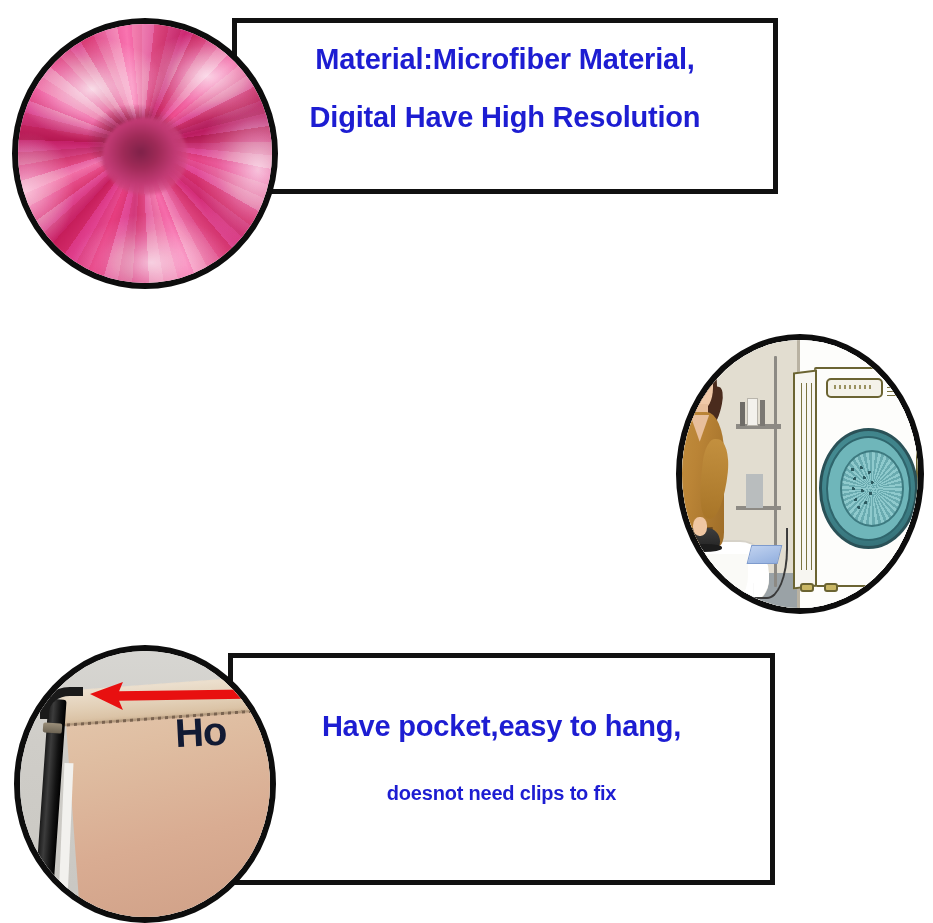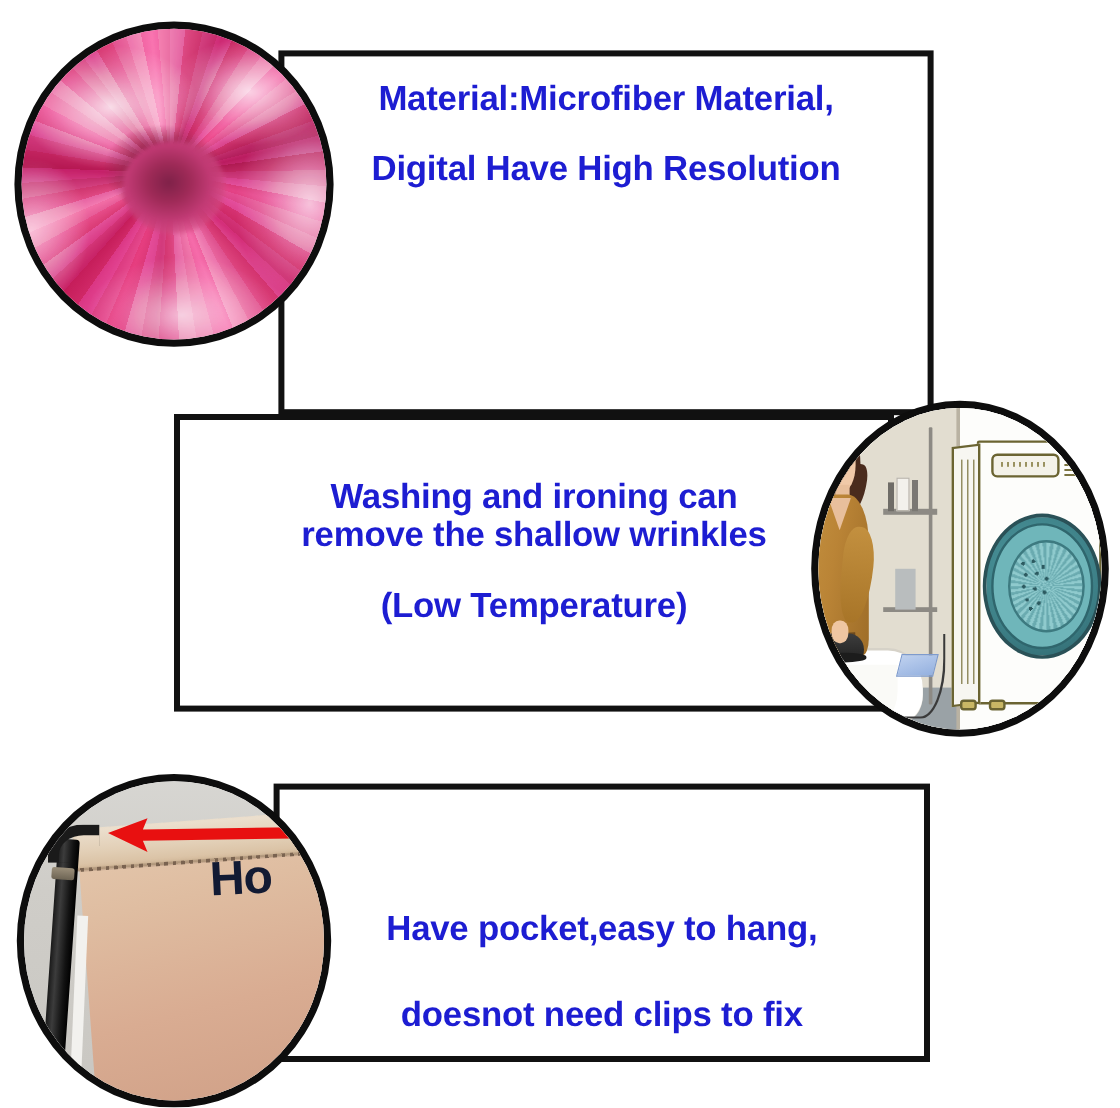--- a/index.html
+++ b/index.html
@@ -432,46 +432,38 @@
     z-index: 3;
   }
 </style>
 </head>
 <body>
 
 <div id="infographic">
 
   <div class="panel" style="left:0; top:0; width:933px; height:300px;">
 
-    <div class="textbox" style="left:232px; top:42px; width:546px; height:304px;">
+    <div class="textbox" style="left:232px; top:18px; width:546px; height:176px;">
       <div class="lines" style="top:20px;">
         <div class="tline" style="font-size:29px;">Material:Microfiber Material,</div>
         <div class="gap"></div>
         <div class="tline" style="font-size:29px;">Digital Have High Resolution</div>
       </div>
     </div>
 
     <div class="oval" style="left:12px; top:18px; width:266px; height:271px;">
       <div class="inner">
         <div id="fabric-art"></div>
         <div id="fabric-core"></div>
       </div>
     </div>
   </div>
 
   <div class="panel" style="left:0; top:330px; width:933px; height:290px;">
 
-    <div class="textbox" style="left:145px; top:15px; width:600px; height:248px;">
-      <div class="lines" style="top:48px;">
-        <div class="tline" style="font-size:29px;">Washing and ironing can</div>
-        <div class="tline" style="font-size:29px;">remove the shallow wrinkles</div>
-        <div class="gap"></div>
-        <div class="tline" style="font-size:29px;">(Low Temperature)</div>
-      </div>
-    </div>
 
     <div class="oval" style="left:676px; top:4px; width:248px; height:280px;">
       <div class="inner">
         <div id="laundry-art">
 
           <div class="lr-wall-back"></div>
           <div class="lr-wall-left"></div>
           <div class="lr-floor"></div>
           <div class="rr-wall"></div>
           <div class="lr-divider"></div>
@@ -523,23 +515,23 @@
 
         </div>
       </div>
     </div>
   </div>
 
   <div class="panel" style="left:0; top:630px; width:933px; height:293px;">
 
     <div class="textbox" style="left:228px; top:23px; width:547px; height:232px;">
       <div class="lines" style="top:52px;">
-        <div class="tline" style="font-size:29px;margin-top:48px;">Have pocket,easy to hang,</div>
+        <div class="tline" style="font-size:29px;">Have pocket,easy to hang,</div>
         <div class="gap" style="height:40px;"></div>
-        <div class="tline" style="font-size:29px;">doesnot need clips to fix</div>
+        <div class="tline" style="font-size:20px;">doesnot need clips to fix</div>
       </div>
     </div>
 
     <div class="oval" style="left:14px; top:15px; width:262px; height:278px;">
       <div class="inner">
         <div id="pocket-art">
           <div class="pk-tapestry"></div>
           <div class="pk-pocket"></div>
           <div class="pk-pocket-seam"></div>
           <div class="pk-white-edge"></div>

